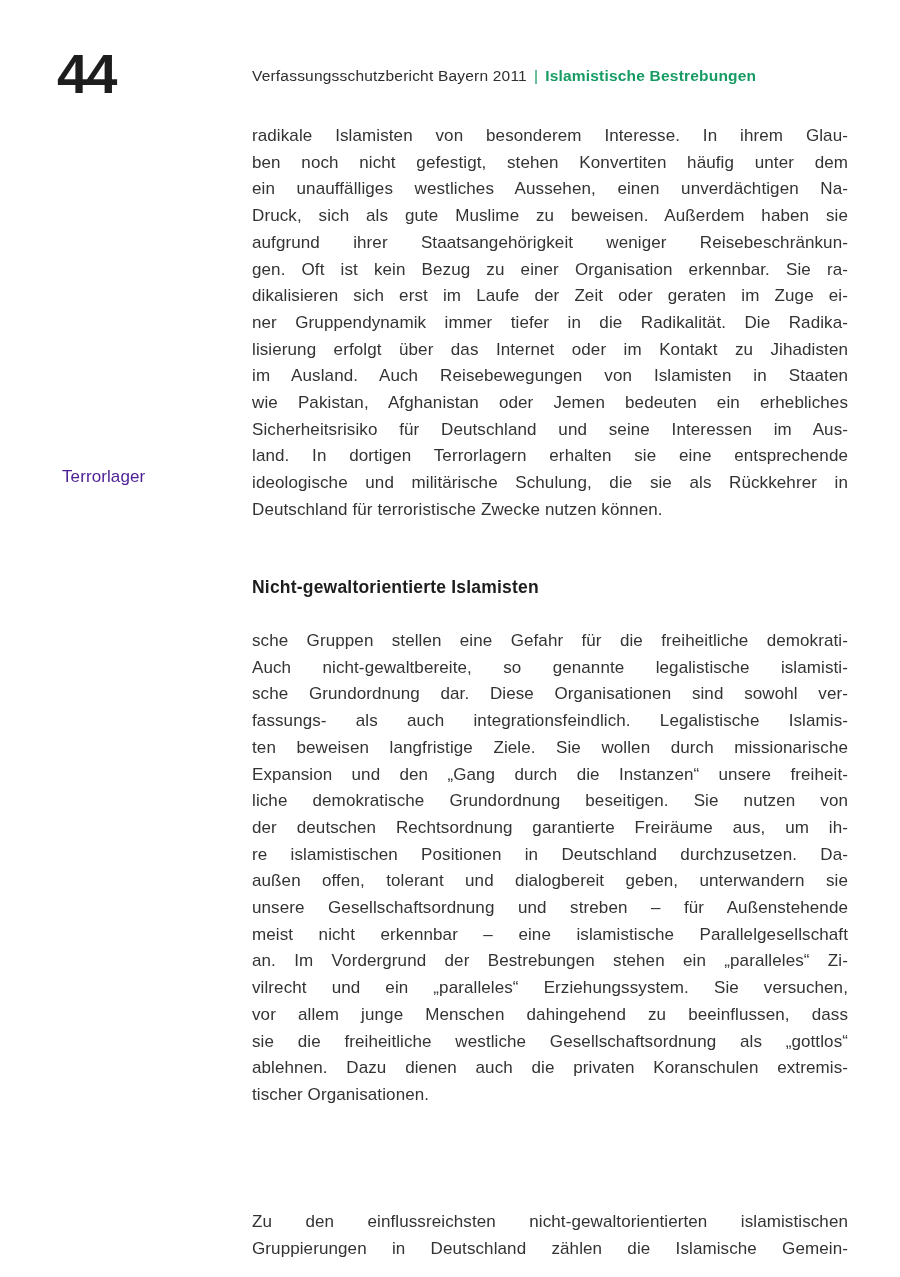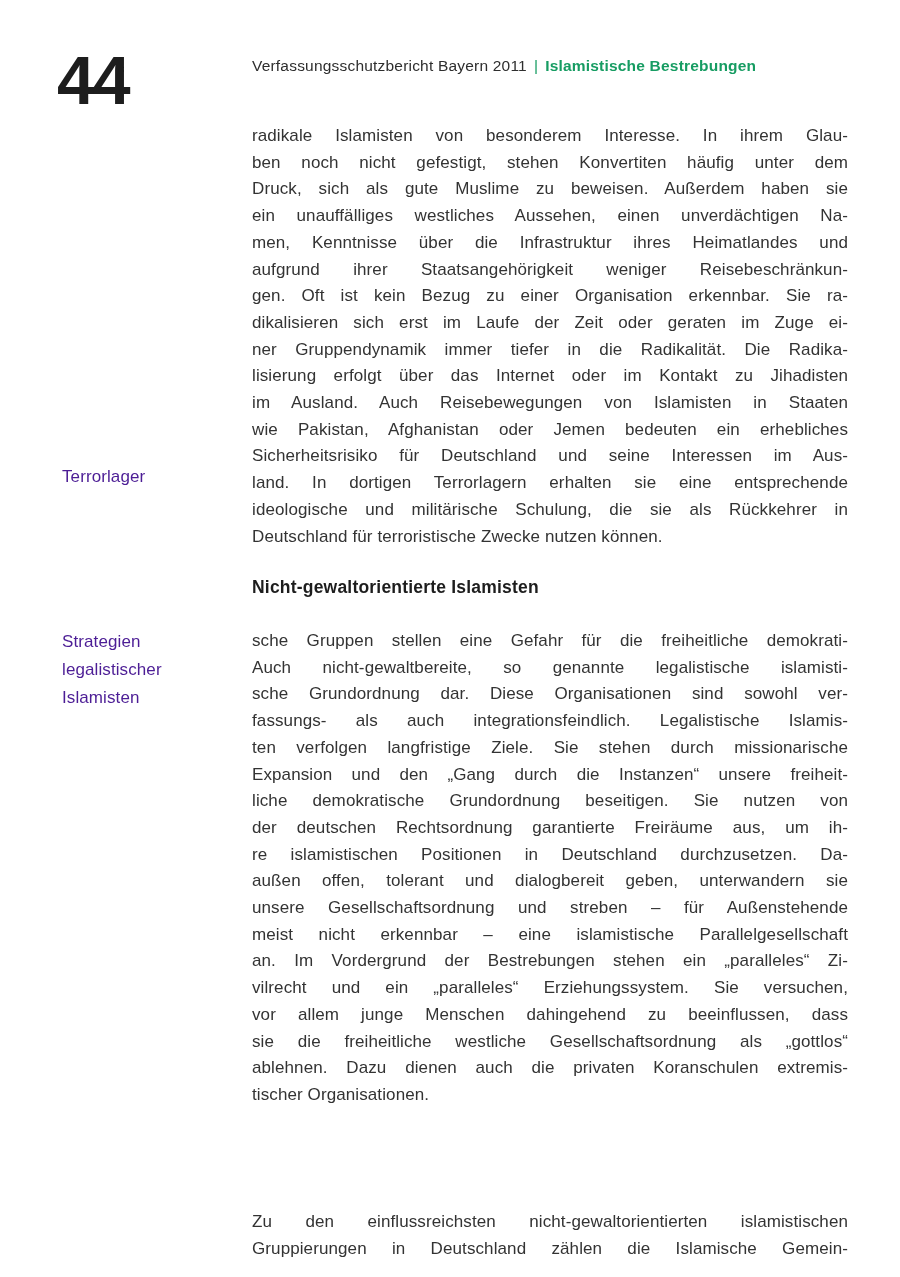--- a/index.html
+++ b/index.html
@@ -12,30 +12,30 @@
     width: 900px;
     height: 1277px;
     background: #ffffff;
     font-family: "Liberation Sans", sans-serif;
     overflow: hidden;
   }
   .page-number {
     position: absolute;
     left: 57px;
     top: 46px;
-    font-size: 68px;
+    font-size: 56px;
     font-weight: 700;
     letter-spacing: -2px;
     line-height: 1;
     color: #1d1d1d;
   }
   .header {
     position: absolute;
     left: 252px;
-    top: 57px;
+    top: 67px;
     font-size: 15.5px;
     letter-spacing: 0.2px;
     color: #2e2e2e;
     white-space: nowrap;
   }
   .header .sep {
     color: #169c62;
     margin: 0 7px;
   }
   .header .section {
@@ -92,53 +92,47 @@
 <div class="page">
 
   <div class="page-number">44</div>
 
   <div class="header">
     <span>Verfassungsschutzbericht Bayern 2011</span><span class="sep">|</span><span class="section">Islamistische Bestrebungen</span>
   </div>
 
   <div class="margin-note" id="note-terrorlager">Terrorlager</div>
 
-  <div class="margin-note" id="note-strategien">
-      <div class="jline">Strategien</div>
-      <div class="jline">legalistischer</div>
-      <div class="jline lastline">Islamisten</div>
-    </div>
 
   <div class="para" id="p1">
       <div class="jline">radikale Islamisten von besonderem Interesse. In ihrem Glau-</div>
       <div class="jline">ben noch nicht gefestigt, stehen Konvertiten häufig unter dem</div>
+      <div class="jline">ein unauffälliges westliches Aussehen, einen unverdächtigen Na-</div>
       <div class="jline">Druck, sich als gute Muslime zu beweisen. Außerdem haben sie</div>
-      <div class="jline">ein unauffälliges westliches Aussehen, einen unverdächtigen Na-</div>
-      <div class="jline">men, Kenntnisse über die Infrastruktur ihres Heimatlandes und</div>
       <div class="jline">aufgrund ihrer Staatsangehörigkeit weniger Reisebeschränkun-</div>
       <div class="jline">gen. Oft ist kein Bezug zu einer Organisation erkennbar. Sie ra-</div>
       <div class="jline">dikalisieren sich erst im Laufe der Zeit oder geraten im Zuge ei-</div>
       <div class="jline">ner Gruppendynamik immer tiefer in die Radikalität. Die Radika-</div>
       <div class="jline">lisierung erfolgt über das Internet oder im Kontakt zu Jihadisten</div>
       <div class="jline">im Ausland. Auch Reisebewegungen von Islamisten in Staaten</div>
       <div class="jline">wie Pakistan, Afghanistan oder Jemen bedeuten ein erhebliches</div>
       <div class="jline">Sicherheitsrisiko für Deutschland und seine Interessen im Aus-</div>
       <div class="jline">land. In dortigen Terrorlagern erhalten sie eine entsprechende</div>
       <div class="jline">ideologische und militärische Schulung, die sie als Rückkehrer in</div>
       <div class="jline lastline">Deutschland für terroristische Zwecke nutzen können.</div>
     </div>
 
   <h2 class="subheading">Nicht-gewaltorientierte Islamisten</h2>
 
   <div class="para" id="p2">
       <div class="jline">sche Gruppen stellen eine Gefahr für die freiheitliche demokrati-</div>
       <div class="jline">Auch nicht-gewaltbereite, so genannte legalistische islamisti-</div>
       <div class="jline">sche Grundordnung dar. Diese Organisationen sind sowohl ver-</div>
       <div class="jline">fassungs- als auch integrationsfeindlich. Legalistische Islamis-</div>
-      <div class="jline">ten verfolgen langfristige Ziele. Sie stehen durch missionarische</div>
+      <div class="jline">ten beweisen langfristige Ziele. Sie wollen durch missionarische</div>
       <div class="jline">Expansion und den „Gang durch die Instanzen“ unsere freiheit-</div>
       <div class="jline">liche demokratische Grundordnung beseitigen. Sie nutzen von</div>
       <div class="jline">der deutschen Rechtsordnung garantierte Freiräume aus, um ih-</div>
       <div class="jline">re islamistischen Positionen in Deutschland durchzusetzen. Da-</div>
       <div class="jline">außen offen, tolerant und dialogbereit geben, unterwandern sie</div>
       <div class="jline">unsere Gesellschaftsordnung und streben – für Außenstehende</div>
       <div class="jline">meist nicht erkennbar – eine islamistische Parallelgesellschaft</div>
       <div class="jline">an. Im Vordergrund der Bestrebungen stehen ein „paralleles“ Zi-</div>
       <div class="jline">vilrecht und ein „paralleles“ Erziehungssystem. Sie versuchen,</div>
       <div class="jline">vor allem junge Menschen dahingehend zu beeinflussen, dass</div>

